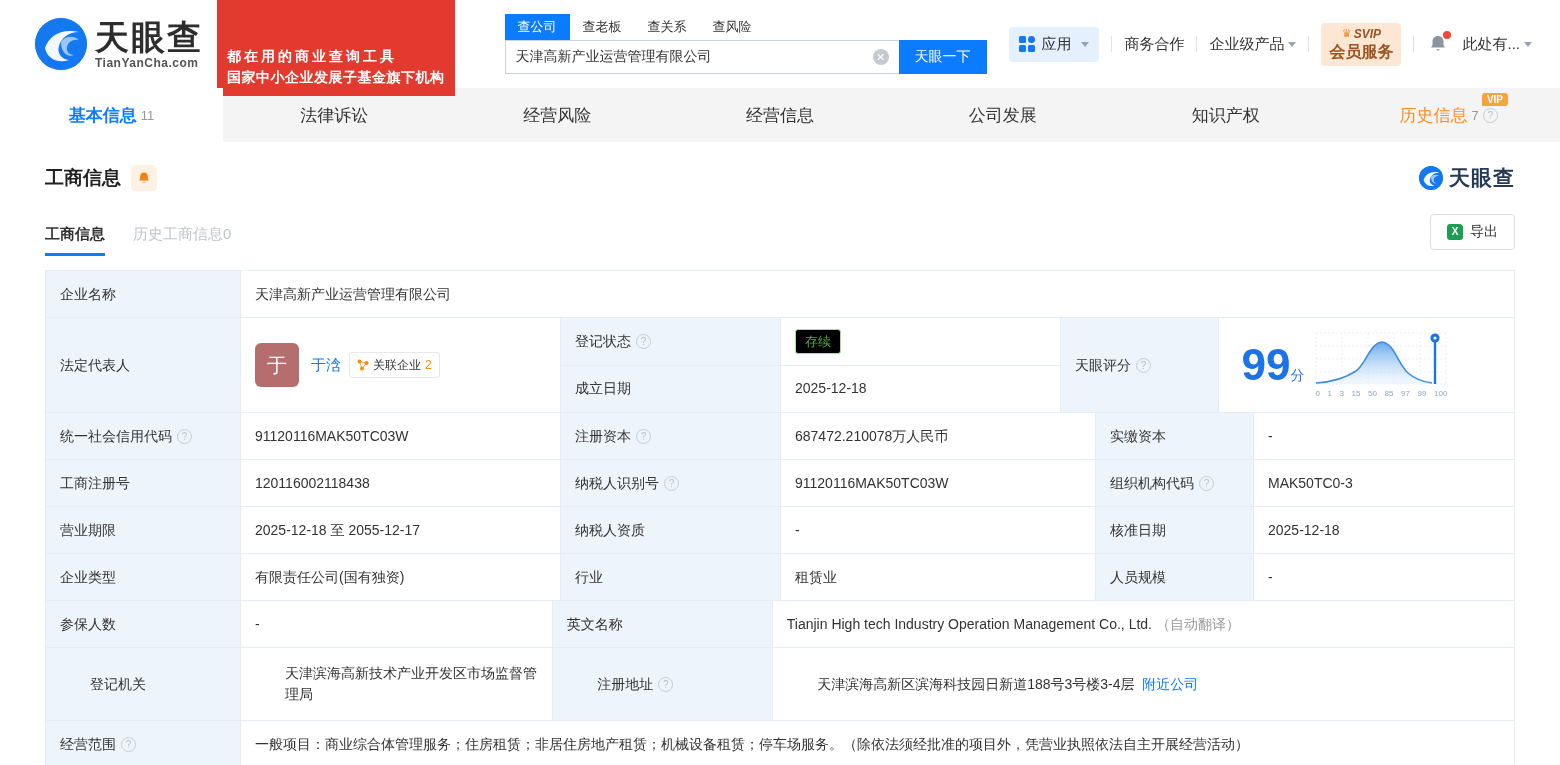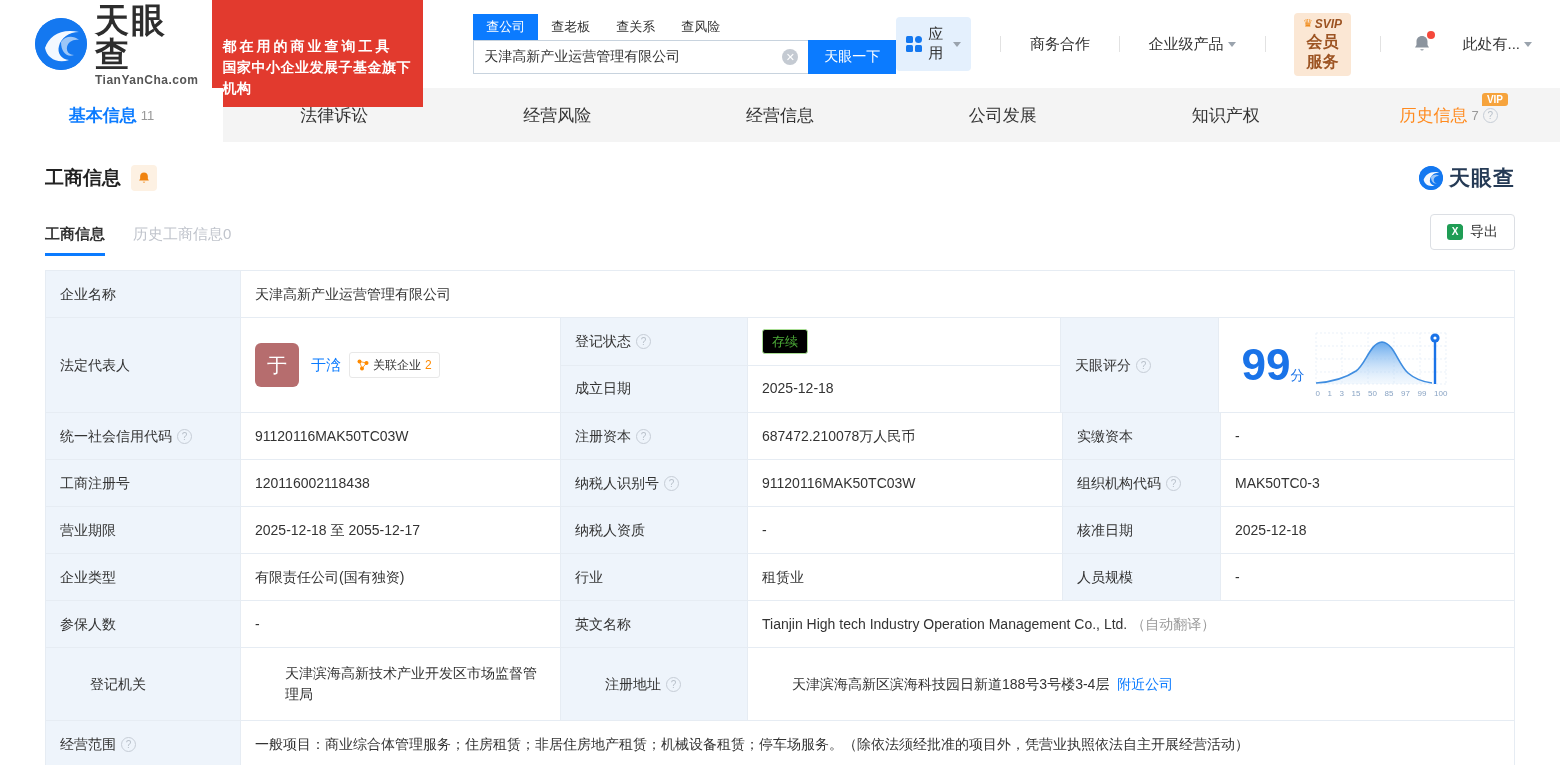--- a/index.html
+++ b/index.html
@@ -22,21 +22,21 @@
   .search-block { margin-left:50px; width:482px; }
   .search-tabs { display:flex; align-items:flex-end; font-size:13px; }
   .search-tab { padding:4px 13px; cursor:pointer; color:#333; }
   .search-tab.active { background:#0b7bff; color:#fff; }
   .search-row { display:flex; }
   .search-input-wrap { position:relative; flex:1; }
   .search-input { width:100%; height:34px; border:1px solid #c8d3de; border-right:none; padding:0 34px 0 10px; font-size:14px; color:#333; outline:none; font-family:inherit; }
   .clear-icon { position:absolute; right:10px; top:9px; width:16px; height:16px; border-radius:50%; background:#c4cad2; color:#fff; font-size:11px; line-height:16px; text-align:center; cursor:pointer; }
   .search-btn { width:88px; height:34px; background:#0b7bff; color:#fff; border:none; font-size:14px; cursor:pointer; font-family:inherit; }
 
-  .header-right { margin-left:auto; display:flex; align-items:center; gap:29px; font-size:15px; }
+  .header-right { margin-left:auto; display:flex; align-items:center; gap:12px; font-size:15px; }
   .apps-btn { display:flex; align-items:center; gap:6px; background:#e4f0fd; border-radius:4px; padding:8px 10px; cursor:pointer; }
   .grid-icon { width:16px; height:16px; display:grid; grid-template-columns:7px 7px; grid-template-rows:7px 7px; gap:2px; }
   .grid-icon i { background:#1478f0; border-radius:1.5px; }
   .grid-icon i:nth-child(2){ border-radius:50%; }
   .caret { display:inline-block; width:0; height:0; border-left:4px solid transparent; border-right:4px solid transparent; border-top:5px solid #9aa3ad; margin-left:4px; vertical-align:middle; }
   .vsep { width:1px; height:16px; background:#e2e2e2; }
   .nav-item { cursor:pointer; white-space:nowrap; }
   .svip-badge { background:#fbe7d4; border-radius:4px; padding:4px 8px; text-align:center; line-height:1.25; cursor:pointer; }
   .svip-l1 { color:#9c5322; font-size:12px; font-weight:bold; font-style:italic; display:flex; align-items:center; gap:2px; justify-content:center; }
   .svip-l2 { color:#9c5322; font-size:16px; font-weight:bold; }
@@ -71,21 +71,21 @@
   .xls-icon { width:16px; height:16px; background:#1f9d55; border-radius:3px; color:#fff; font-size:10px; font-weight:bold; line-height:16px; text-align:center; position:relative; }
   .xls-icon::after{ content:""; position:absolute; right:-2px; top:-2px; border:3px solid #fff; border-left-color:transparent; border-bottom-color:transparent; }
 
   
   .table { margin-top:14px; border:1px solid #e6ecf3; border-bottom:none; }
   .row { display:flex; border-bottom:1px solid #e6ecf3; }
   .cell { display:flex; align-items:center; padding:8px 14px; font-size:14px; border-right:1px solid #e6ecf3; min-height:46px; line-height:1.5; }
   .cell:last-child { border-right:none; }
   .lab { background:#eef4fb; color:#333; flex:none; gap:5px; }
   .val { background:#fff; color:#333; }
-  .c1 { width:195px; } .c2 { width:320px; } .c3 { width:187px; } .c4 { width:315px; }
+  .c1 { width:195px; } .c2 { width:320px; } .c3 { width:220px; } .c4 { width:315px; }
   .c5 { width:158px; } .c6 { width:252px; }
   .span2-6 { width:1267px; }
   .span4-6 { width:762px; }
   .mid { width:500px; display:flex; flex-direction:column; border-right:1px solid #e6ecf3; }
   .minirow { display:flex; flex:1; }
   .minirow + .minirow { border-top:1px solid #e6ecf3; }
   .minirow .c3 { border-right:1px solid #e6ecf3; }
   .minirow .c4 { border-right:none; }
   .h94 { min-height:94px; }
   .h72 { min-height:72px;padding-left:44px; }

